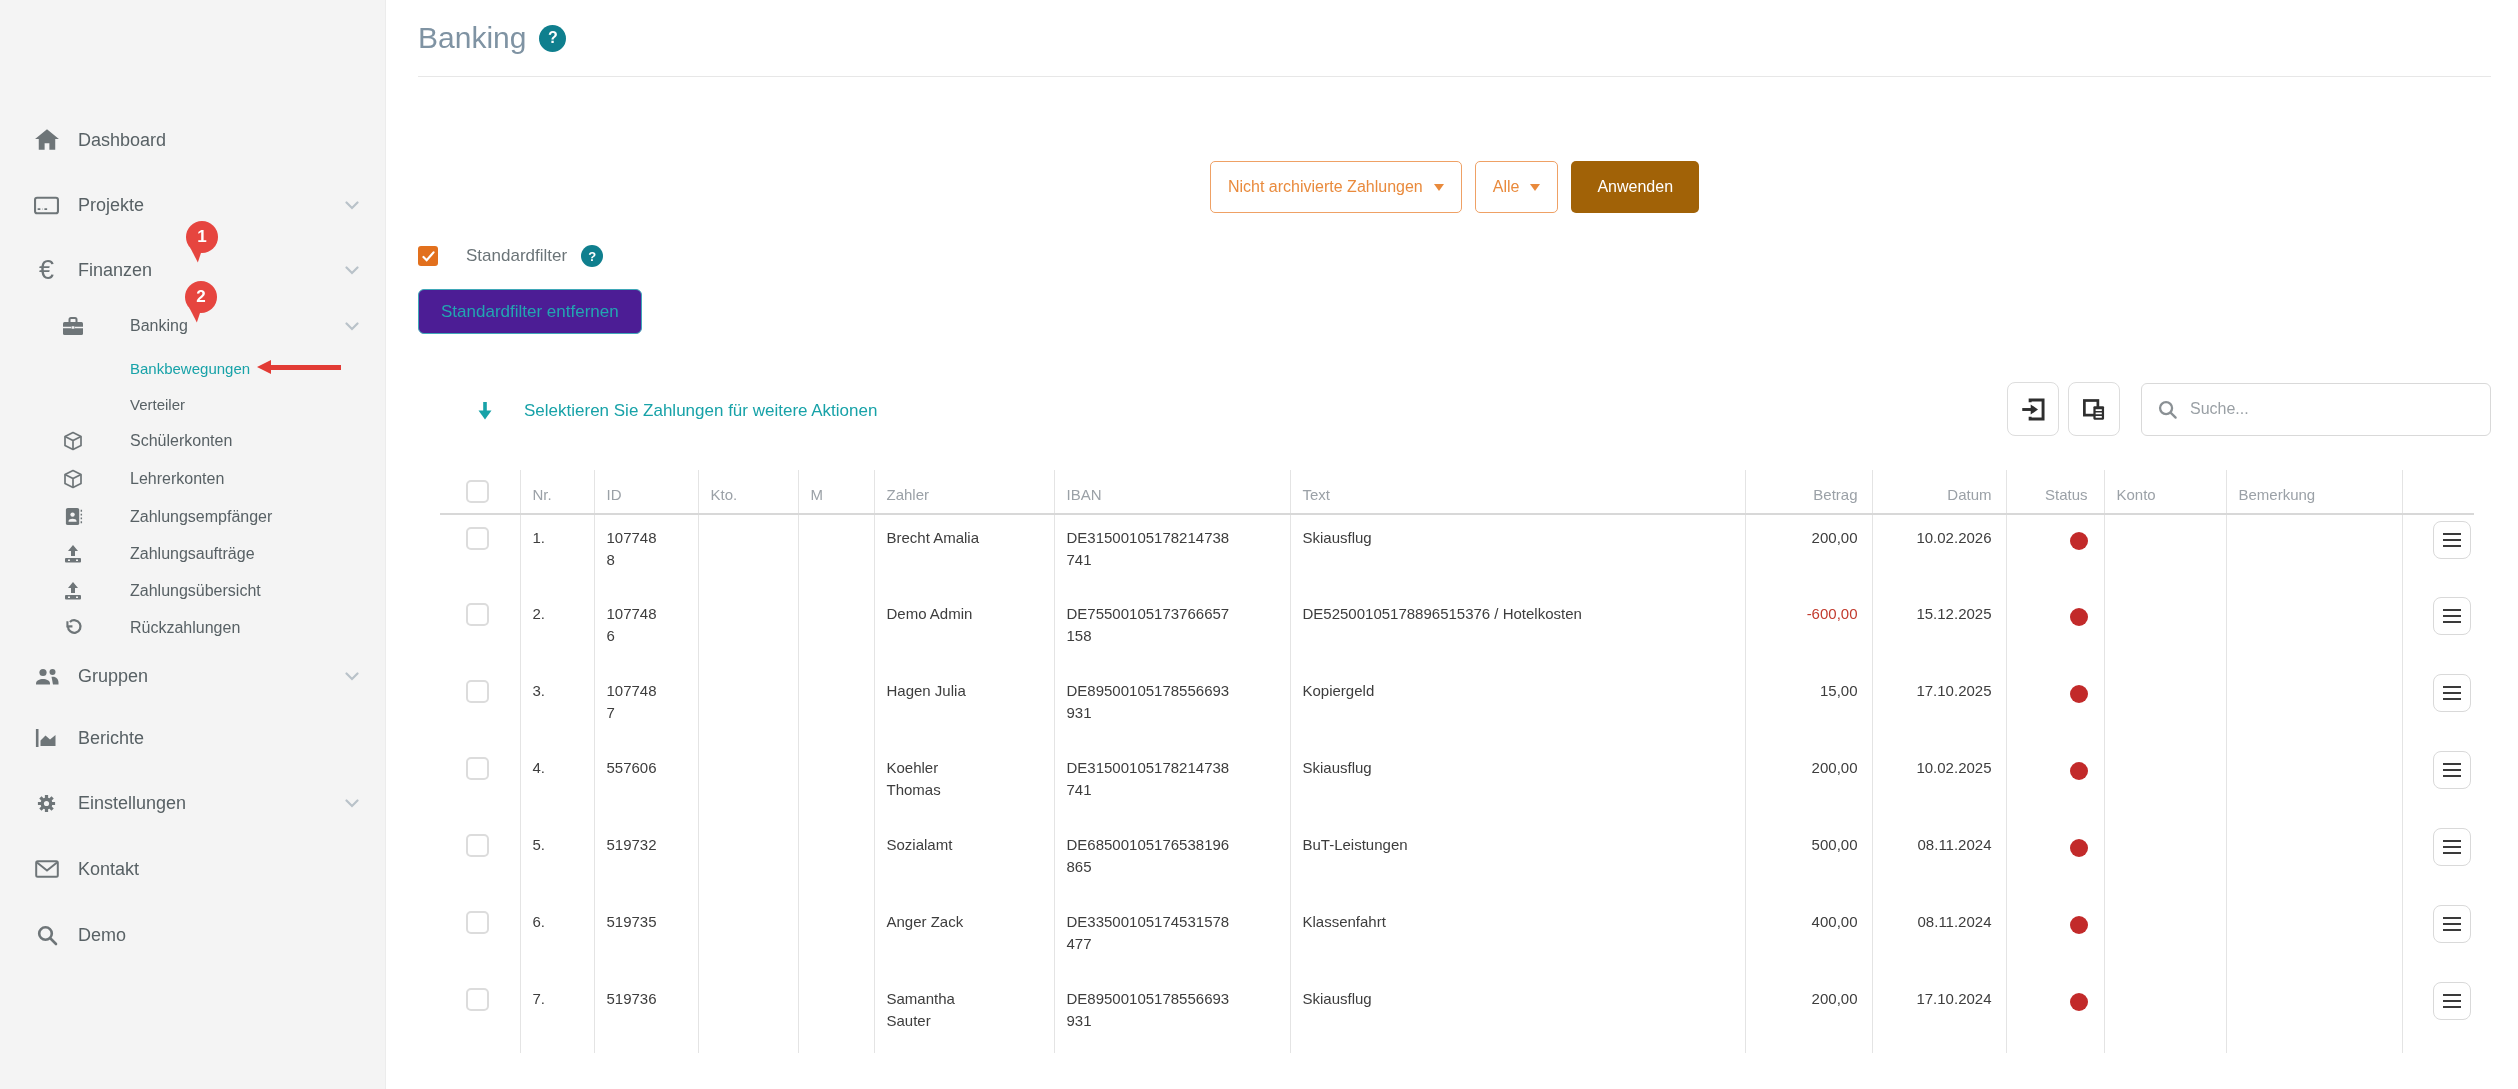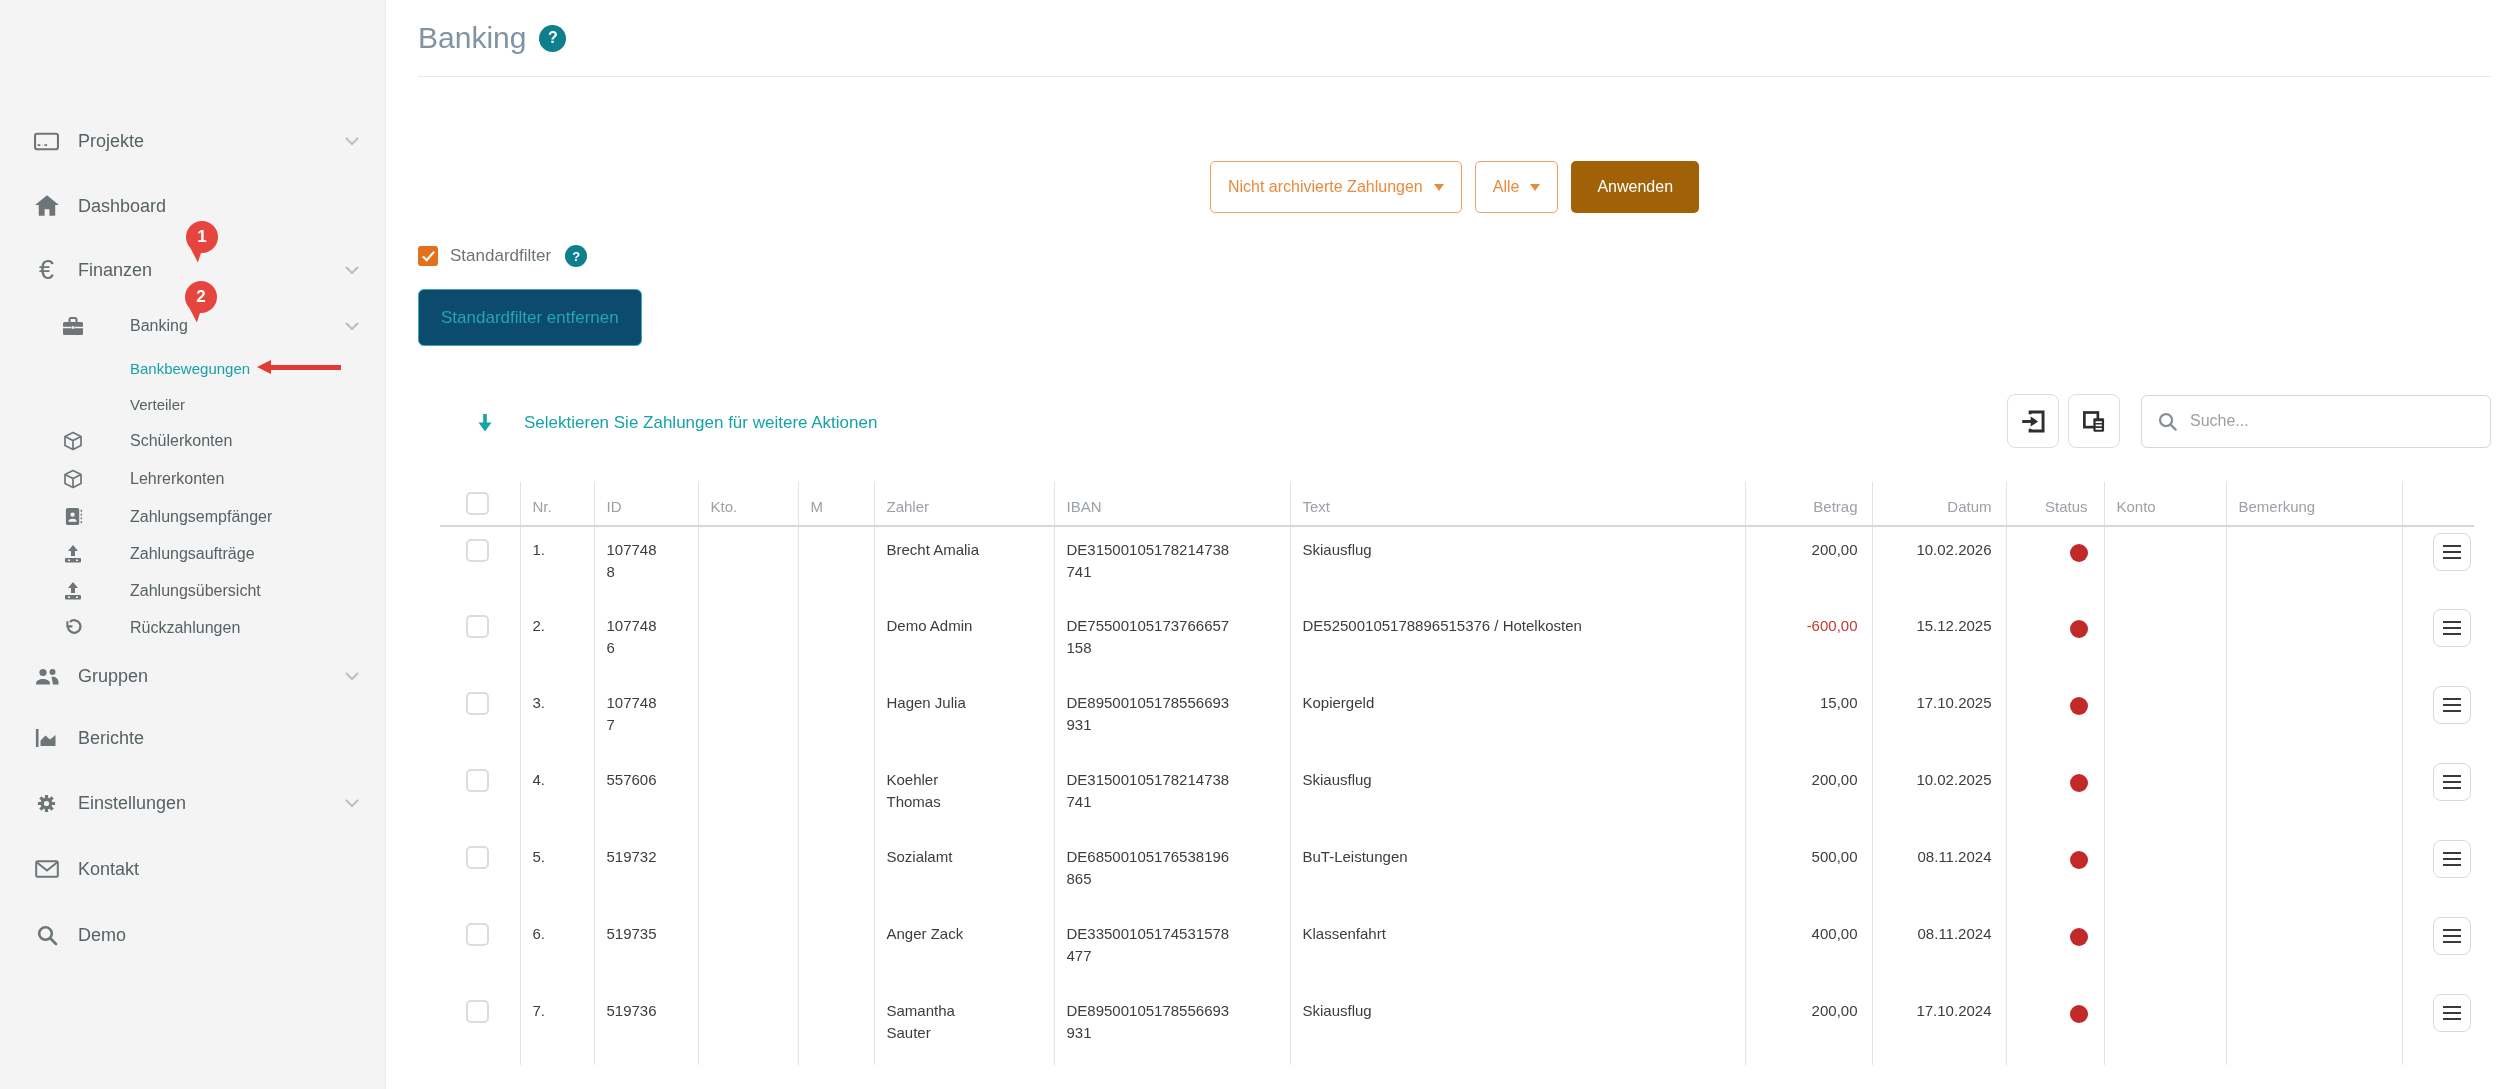--- a/index.html
+++ b/index.html
@@ -70,25 +70,25 @@
     border-right:5.5px solid transparent; border-top:7px solid #e98a3c; }
   .apply-btn { background:#a16207; color:#fff; border:none; border-radius:5px;
     padding:0 26px; font-size:16px; height:52px; cursor:pointer;
     font-family:inherit; }
 
   .std-row { margin-top:32px; display:flex; align-items:center; }
   .checkbox {
     width:20px; height:20px; border-radius:3px; background:#e2701d;
     display:inline-flex; align-items:center; justify-content:center; cursor:pointer; flex:none;
   }
-  .std-label { margin-left:12px; font-size:17px; color:#6b7478; }
+  .std-label { margin-left:28px; font-size:17px; color:#6b7478; }
 
   .remove-std-btn {
-    margin-top:22px; display:block; height:57px; padding:0 22px;
-    background:#0c4a6e; border:1.5px solid #3fa7b8; border-radius:6px;
+    margin-top:22px; display:block; height:45px; padding:0 22px;
+    background:#4c1d95; border:1.5px solid #3fa7b8; border-radius:6px;
     color:#22a6b1; font-size:17px; cursor:pointer; font-family:inherit;
   }
 
   .toolbar { margin-top:47px; height:55px; display:flex; align-items:flex-end; }
   .select-hint { display:flex; align-items:center; gap:30px; color:#17a2a8;
     font-size:17px; margin-left:58px; margin-bottom:15px; cursor:pointer; }
   .toolbar-right { margin-left:auto; display:flex; align-items:center; }
   .icon-btn { width:52px; height:54px; border:1px solid #ddd; border-radius:8px;
     background:#fff; display:flex; align-items:center; justify-content:center;
     cursor:pointer; margin-left:9px; }
@@ -125,41 +125,41 @@
   .tbl-cb { display:inline-block; width:23px; height:23px; border:2px solid #dcdcdc;
     border-radius:5px; background:#fff; margin-left:14px; cursor:pointer; }
   th.c-cb { padding-bottom:7px; }
   .neg { color:#c23b2e; }
 </style>
 </head>
 <body>
 
 <aside class="sidebar">
   <nav class="nav">
+    <div class="nav-item lvl1 h64">
+      <span class="nav-icon">
+        <svg viewBox="0 0 24 22" width="26" height="24">
+            <path fill="#6e7578" d="M12 1 L23 10 h-3.4 V20 h-5.4 v-6 h-4.4 v6 H4.4 V10 H1 Z"></path>
+          </svg>
+      </span>
+      <span class="nav-label">Dashboard</span>
+    </div>
     <div class="nav-item lvl1 h66">
       <span class="nav-icon">
         <svg viewBox="0 0 24 18" width="25" height="19">
             <rect x="1" y="1.5" width="22" height="15" rx="2" fill="none" stroke="#6e7578" stroke-width="2"></rect>
             <path d="M3.5 12.5 h4.5 M10 12.5 h3" stroke="#6e7578" stroke-width="1.8" stroke-dasharray="2.6 1.6"></path>
           </svg>
       </span>
       <span class="nav-label">Projekte</span>
       <span class="chevron">
         <svg viewBox="0 0 14 9" width="14" height="9">
             <path d="M1.5 1.5 L7 7 L12.5 1.5" fill="none" stroke="#b9c2c9" stroke-width="2.2" stroke-linecap="round"></path>
           </svg>
       </span>
-    </div>
-    <div class="nav-item lvl1 h64">
-      <span class="nav-icon">
-        <svg viewBox="0 0 24 22" width="26" height="24">
-            <path fill="#6e7578" d="M12 1 L23 10 h-3.4 V20 h-5.4 v-6 h-4.4 v6 H4.4 V10 H1 Z"></path>
-          </svg>
-      </span>
-      <span class="nav-label">Dashboard</span>
     </div>
     <div class="nav-item lvl1 h64">
       <span class="nav-icon">
           <span class="euro-glyph">€</span>
         </span>
       <span class="nav-label">Finanzen</span>
       <span class="chevron">
         <svg viewBox="0 0 14 9" width="14" height="9">
             <path d="M1.5 1.5 L7 7 L12.5 1.5" fill="none" stroke="#b9c2c9" stroke-width="2.2" stroke-linecap="round"></path>
           </svg>

